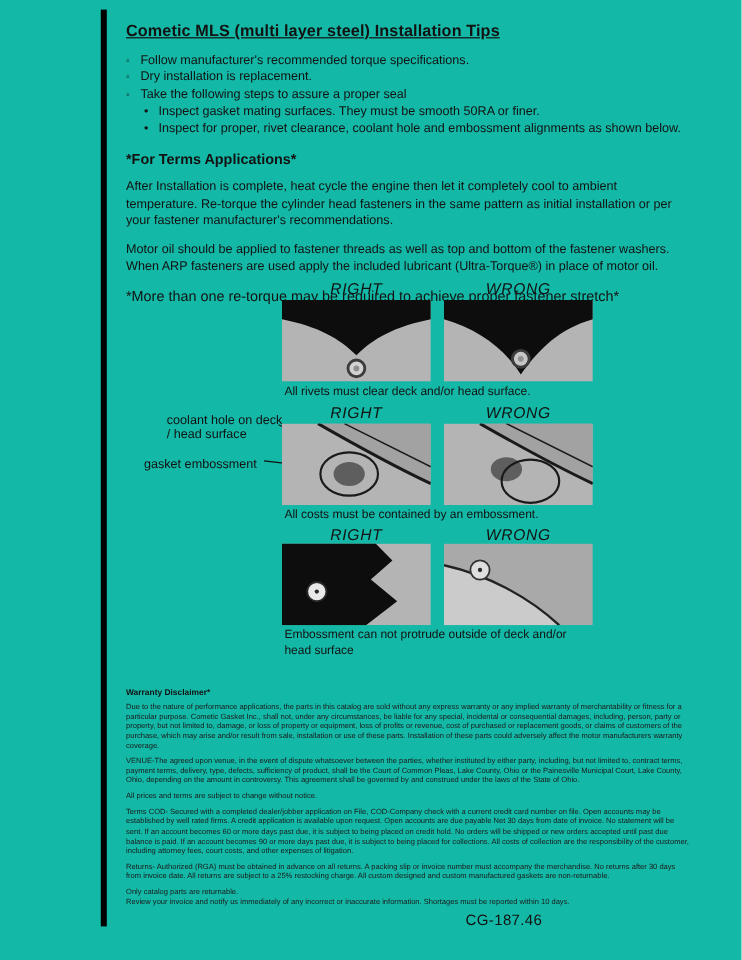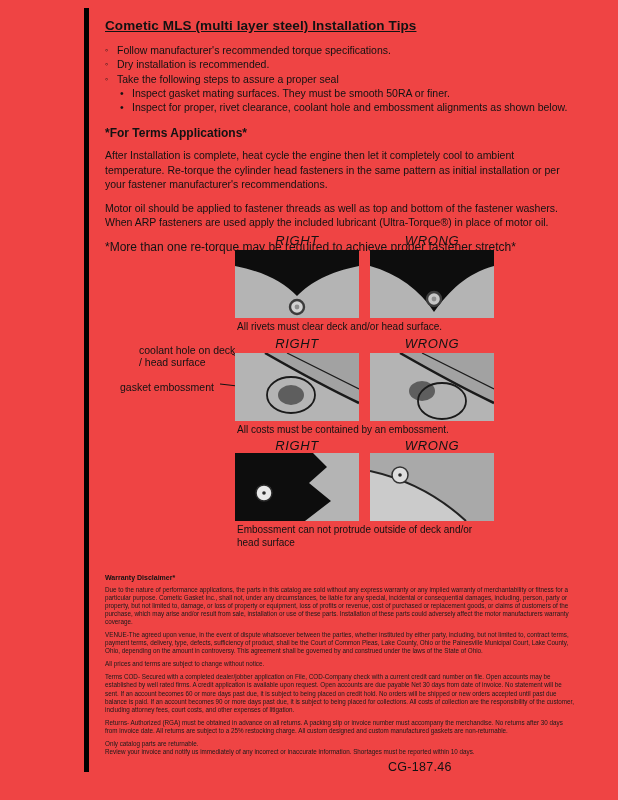--- a/index.html
+++ b/index.html
@@ -1,18 +1,18 @@
 <!DOCTYPE html>
 <html><head>
 <meta charset="utf-8">
 <style>
   * { margin:0; padding:0; box-sizing:border-box; }
   html,body { background:#ffffff; }
   body { font-family:"Liberation Sans", sans-serif; color:#121212; }
-  .page { position:relative; width:618px; height:800px; background:#ef4444; overflow:hidden; }
+  .page { position:relative; width:618px; height:800px; background:#14b8a6; overflow:hidden; }
   .left-bar { position:absolute; left:84px; top:8px; width:5px; height:764px; background:#000; }
 
   .content { position:absolute; left:105px; top:18px; width:468px; }
   .title { font-size:13.5px; font-weight:bold; text-decoration:underline; margin-bottom:10px; letter-spacing:0.1px; }
   .bullet { display:flex; font-size:10.5px; line-height:1.34; }
   .bullet .marker { flex:0 0 12px; width:12px; font-size:9px; line-height:1.6; }
   .bullet.sub { padding-left:15px; }
   .bullet.sub .marker { font-size:10.5px; line-height:1.34; }
   .diesel-heading { font-size:12px; font-weight:bold; margin-top:12px; margin-bottom:8px; }
   .content p.body { font-size:10.5px; line-height:1.36; margin-bottom:10px; }
@@ -41,21 +41,21 @@
   <div class="content">
     <h1 class="title">Cometic MLS (multi layer steel) Installation Tips</h1>
 
     <div>
       <div class="bullet">
         <span class="marker">◦</span>
         <span>Follow manufacturer's recommended torque specifications.</span>
       </div>
       <div class="bullet">
         <span class="marker">◦</span>
-        <span>Dry installation is recommended.</span>
+        <span>Dry installation is replacement.</span>
       </div>
       <div class="bullet">
         <span class="marker">◦</span>
         <span>Take the following steps to assure a proper seal</span>
       </div>
       <div class="bullet sub">
         <span class="marker">•</span>
         <span>Inspect gasket mating surfaces.  They must be smooth 50RA or finer.</span>
       </div>
       <div class="bullet sub">

